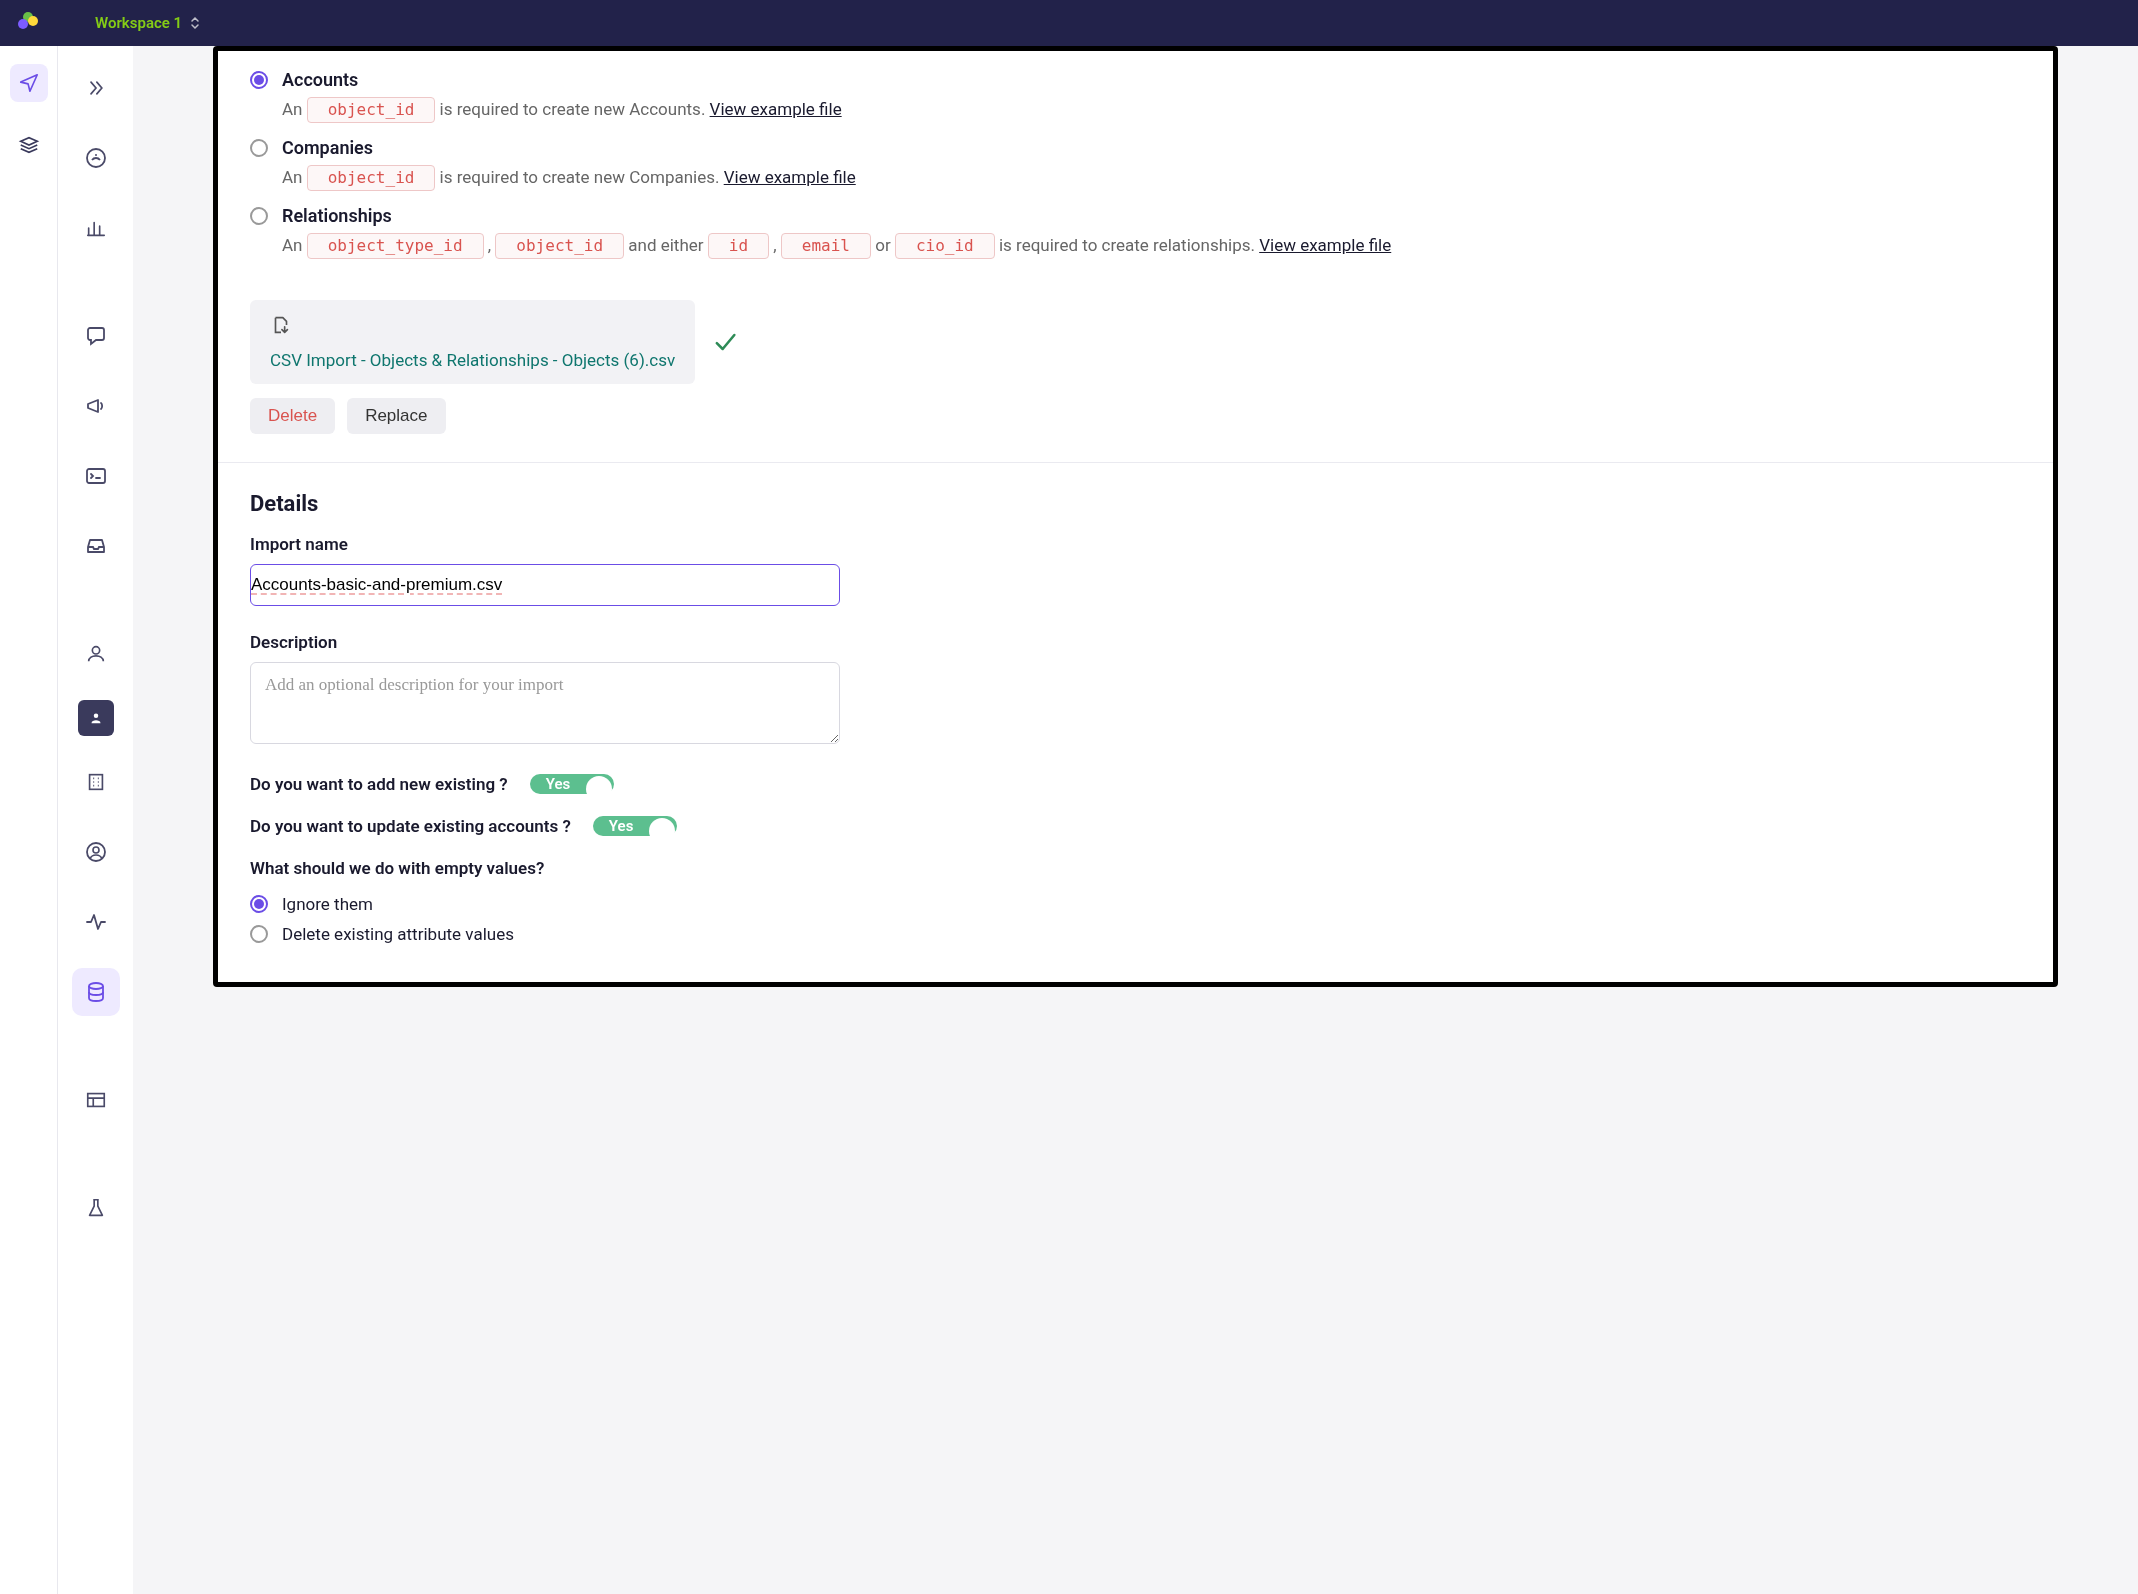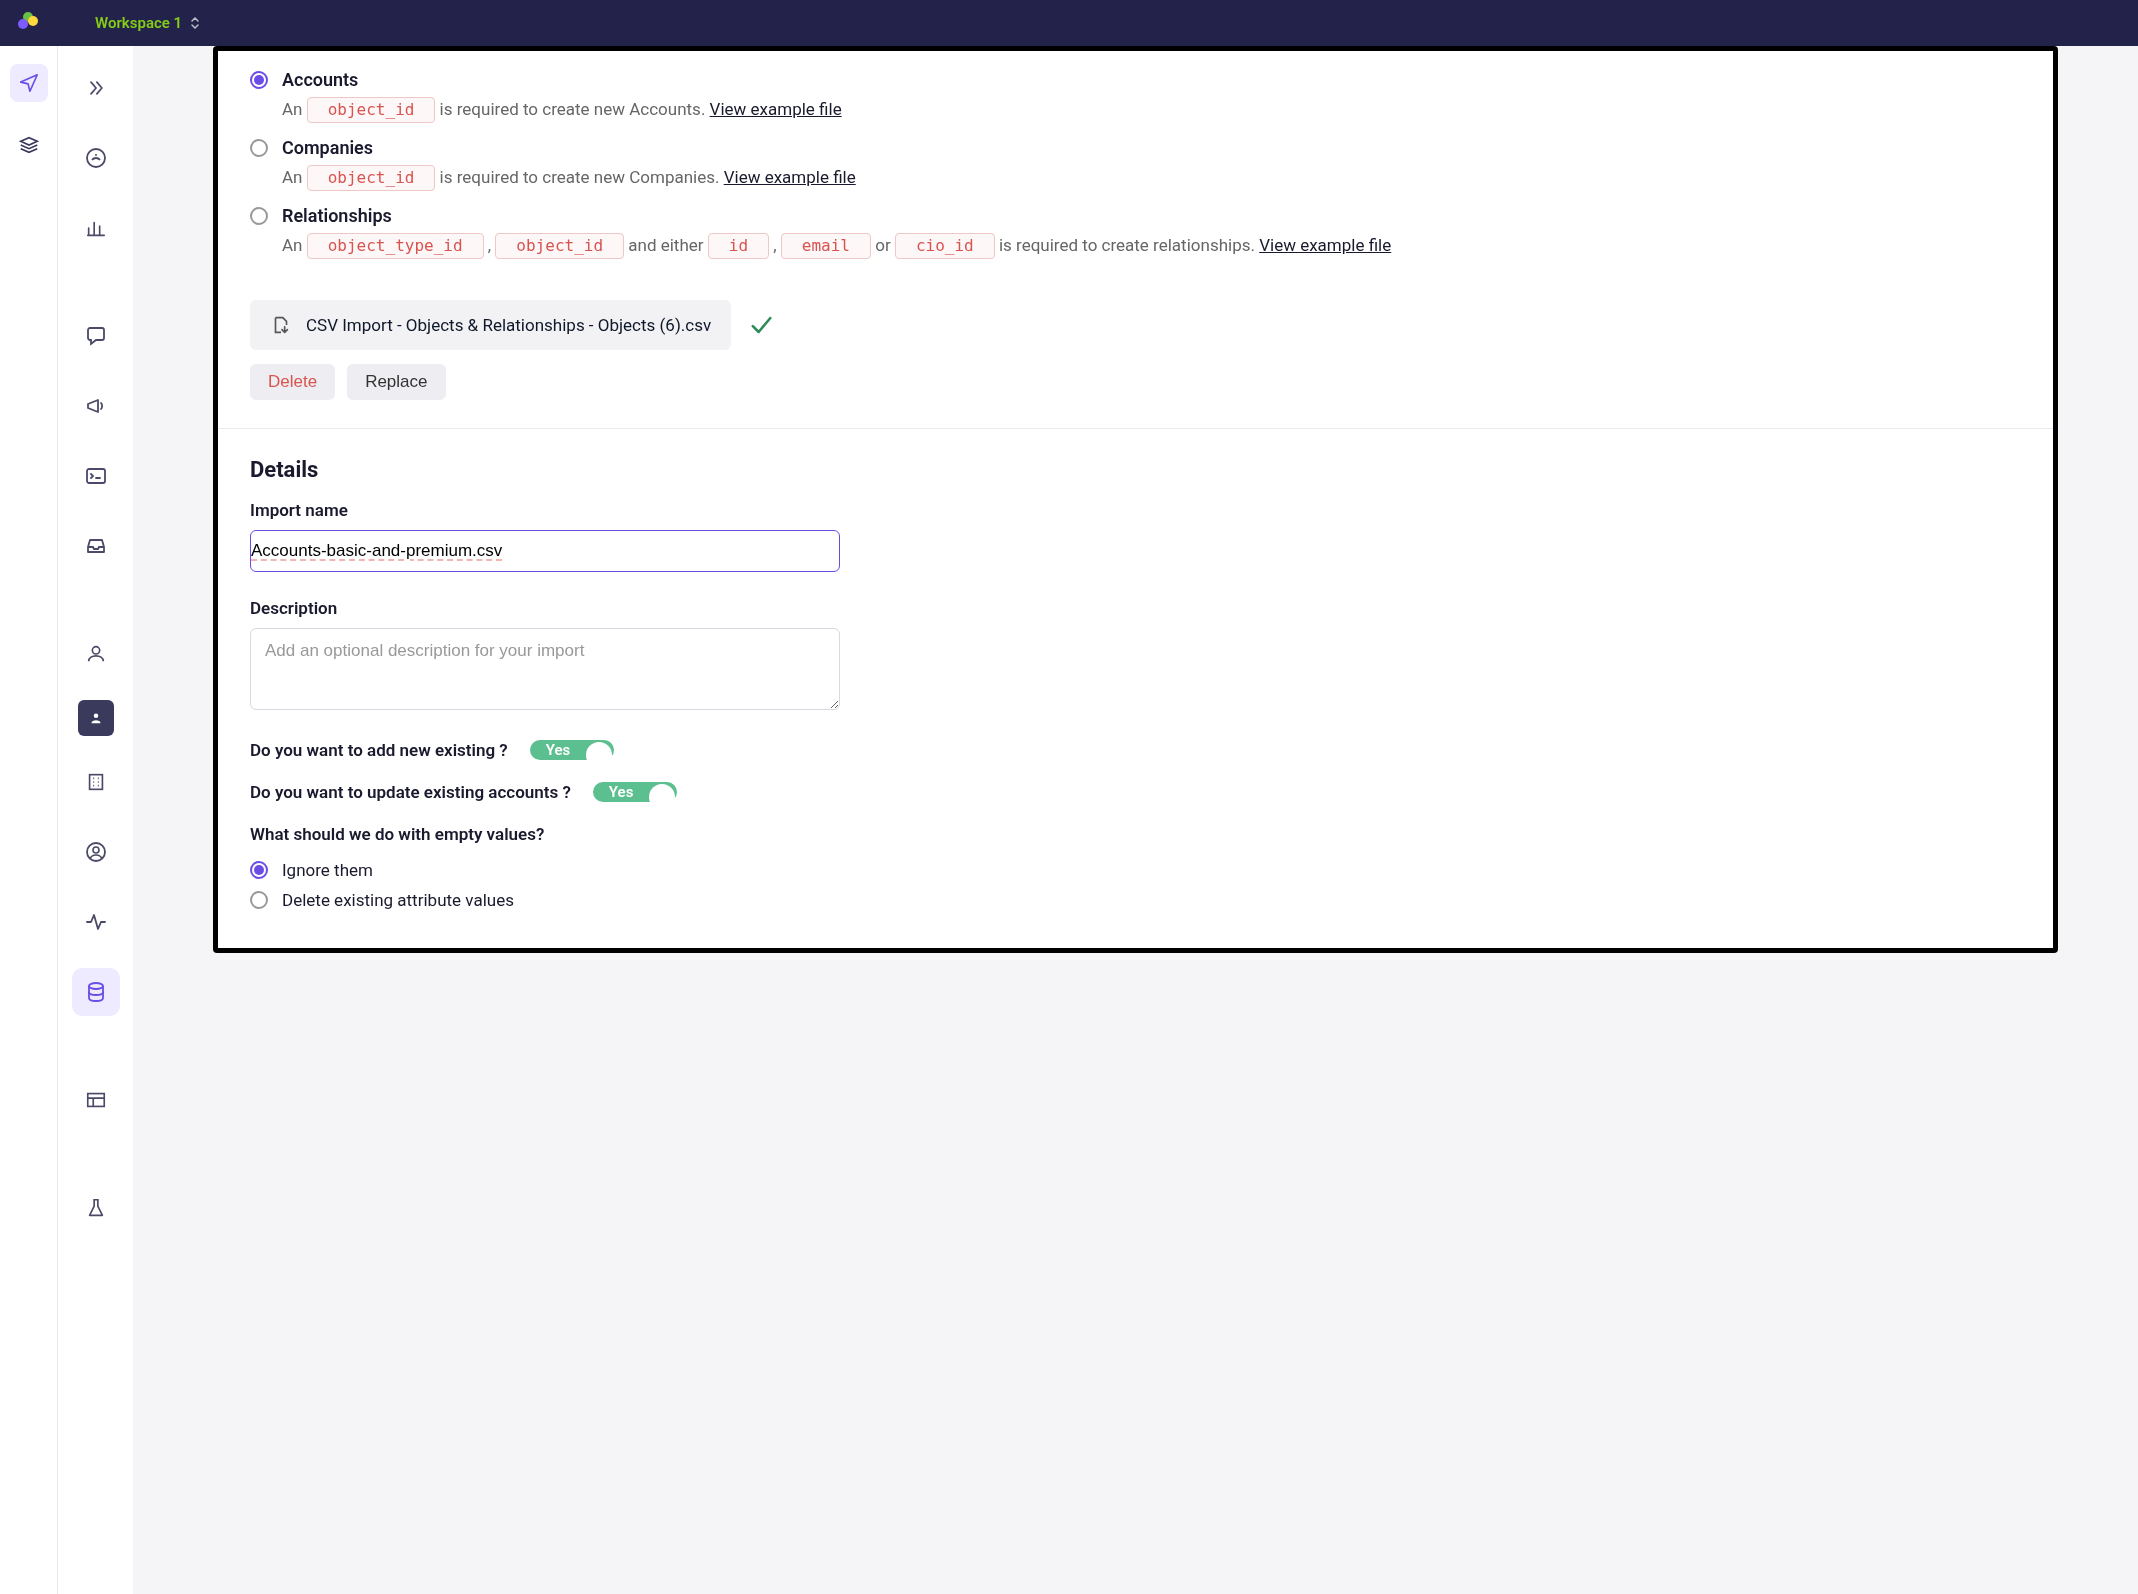--- a/index.html
+++ b/index.html
@@ -201,24 +201,25 @@
       display: flex;
       align-items: center;
       gap: 16px;
       margin-top: 40px;
     }
     .file-box {
       background: #f2f2f5;
       border-radius: 6px;
       padding: 14px 20px;
       display: flex;
-      align-items: center;
+      align-items: flex-start;
       gap: 14px;
       font-size: 17px;
-      color: #0f172a;
+      color: #0f766e;
+      flex-direction: column;
     }
     .file-box svg { color: #555; }
     .check-icon { color: #2e8b57; }
     .file-actions {
       display: flex;
       gap: 12px;
       margin-top: 14px;
     }
     .btn {
       padding: 8px 18px;
@@ -261,21 +262,21 @@
       text-decoration: underline dashed rgba(220,60,60,0.5);
       text-underline-offset: 4px;
     }
     .textarea {
       width: 590px;
       min-height: 82px;
       border: 1px solid #d8d8e0;
       border-radius: 6px;
       padding: 12px 14px;
       font-size: 17px;
-      font-family: Liberation Sans, sans-serif;
+      font-family: Liberation Serif, serif;
       resize: vertical;
       outline: none;
     }
     .textarea::placeholder { color: #999; }
     .field-group { margin-bottom: 26px; }
     
     .toggle-row {
       display: flex;
       align-items: center;
       gap: 22px;

